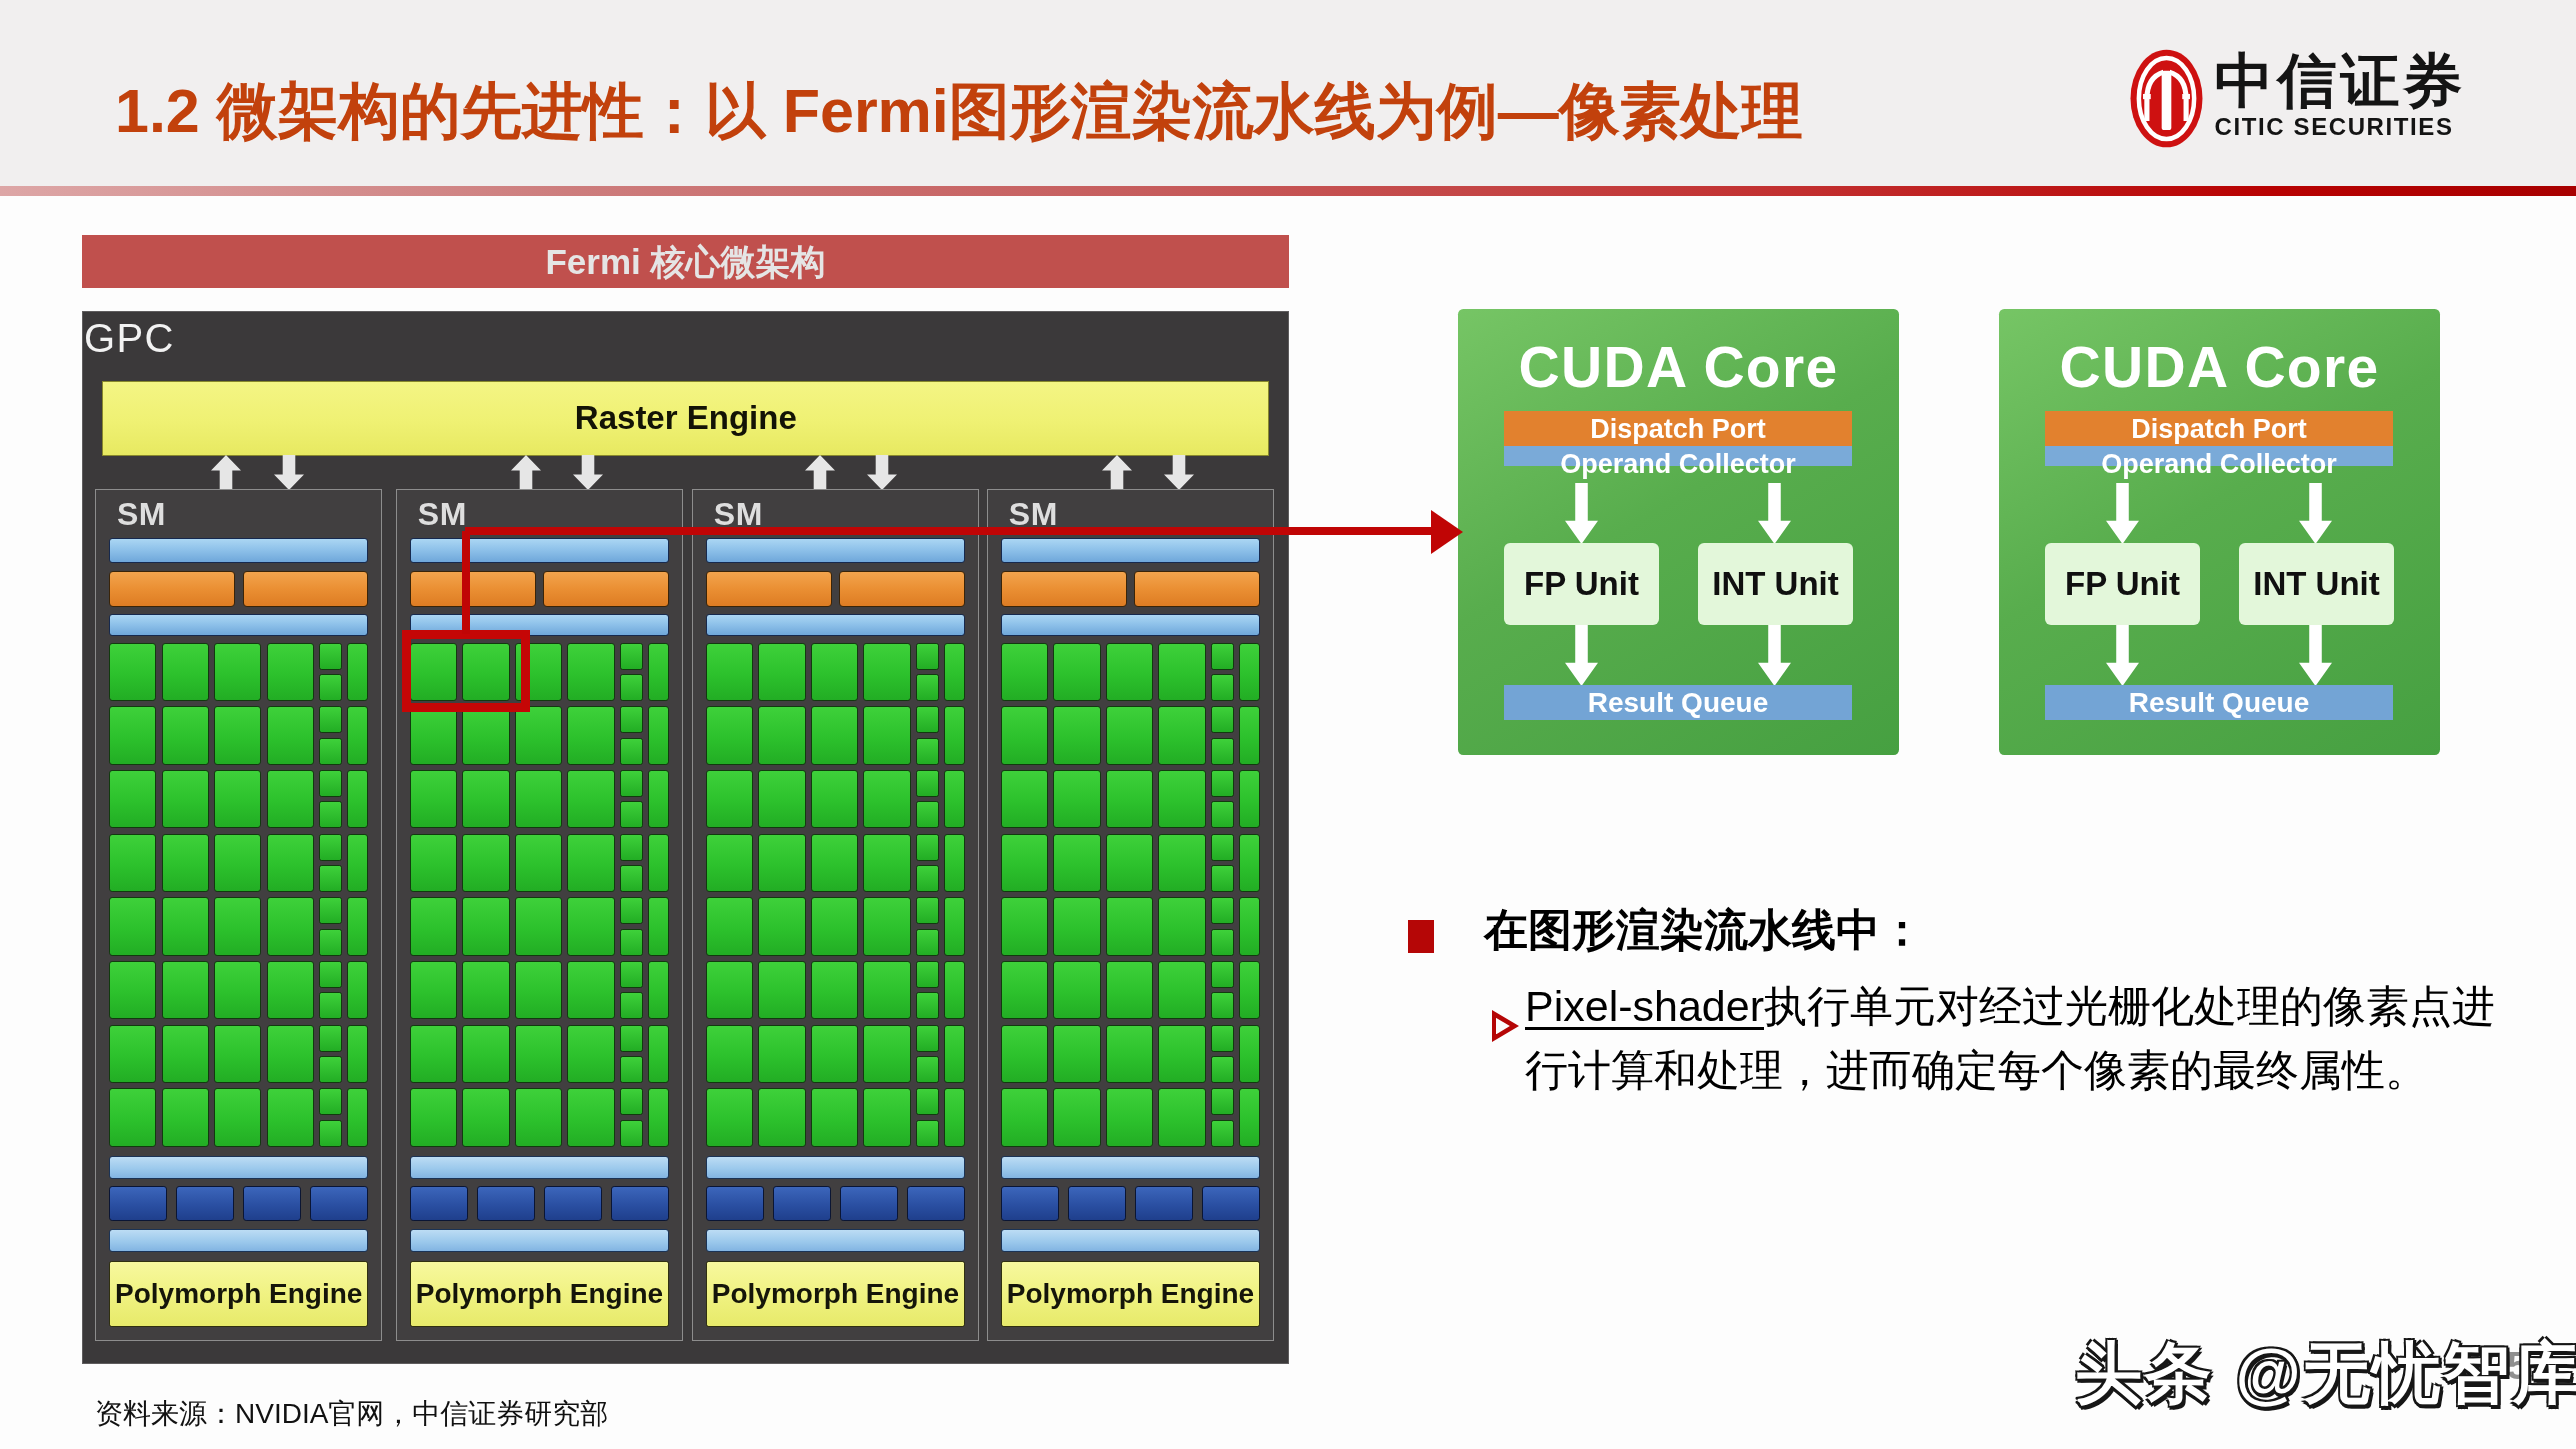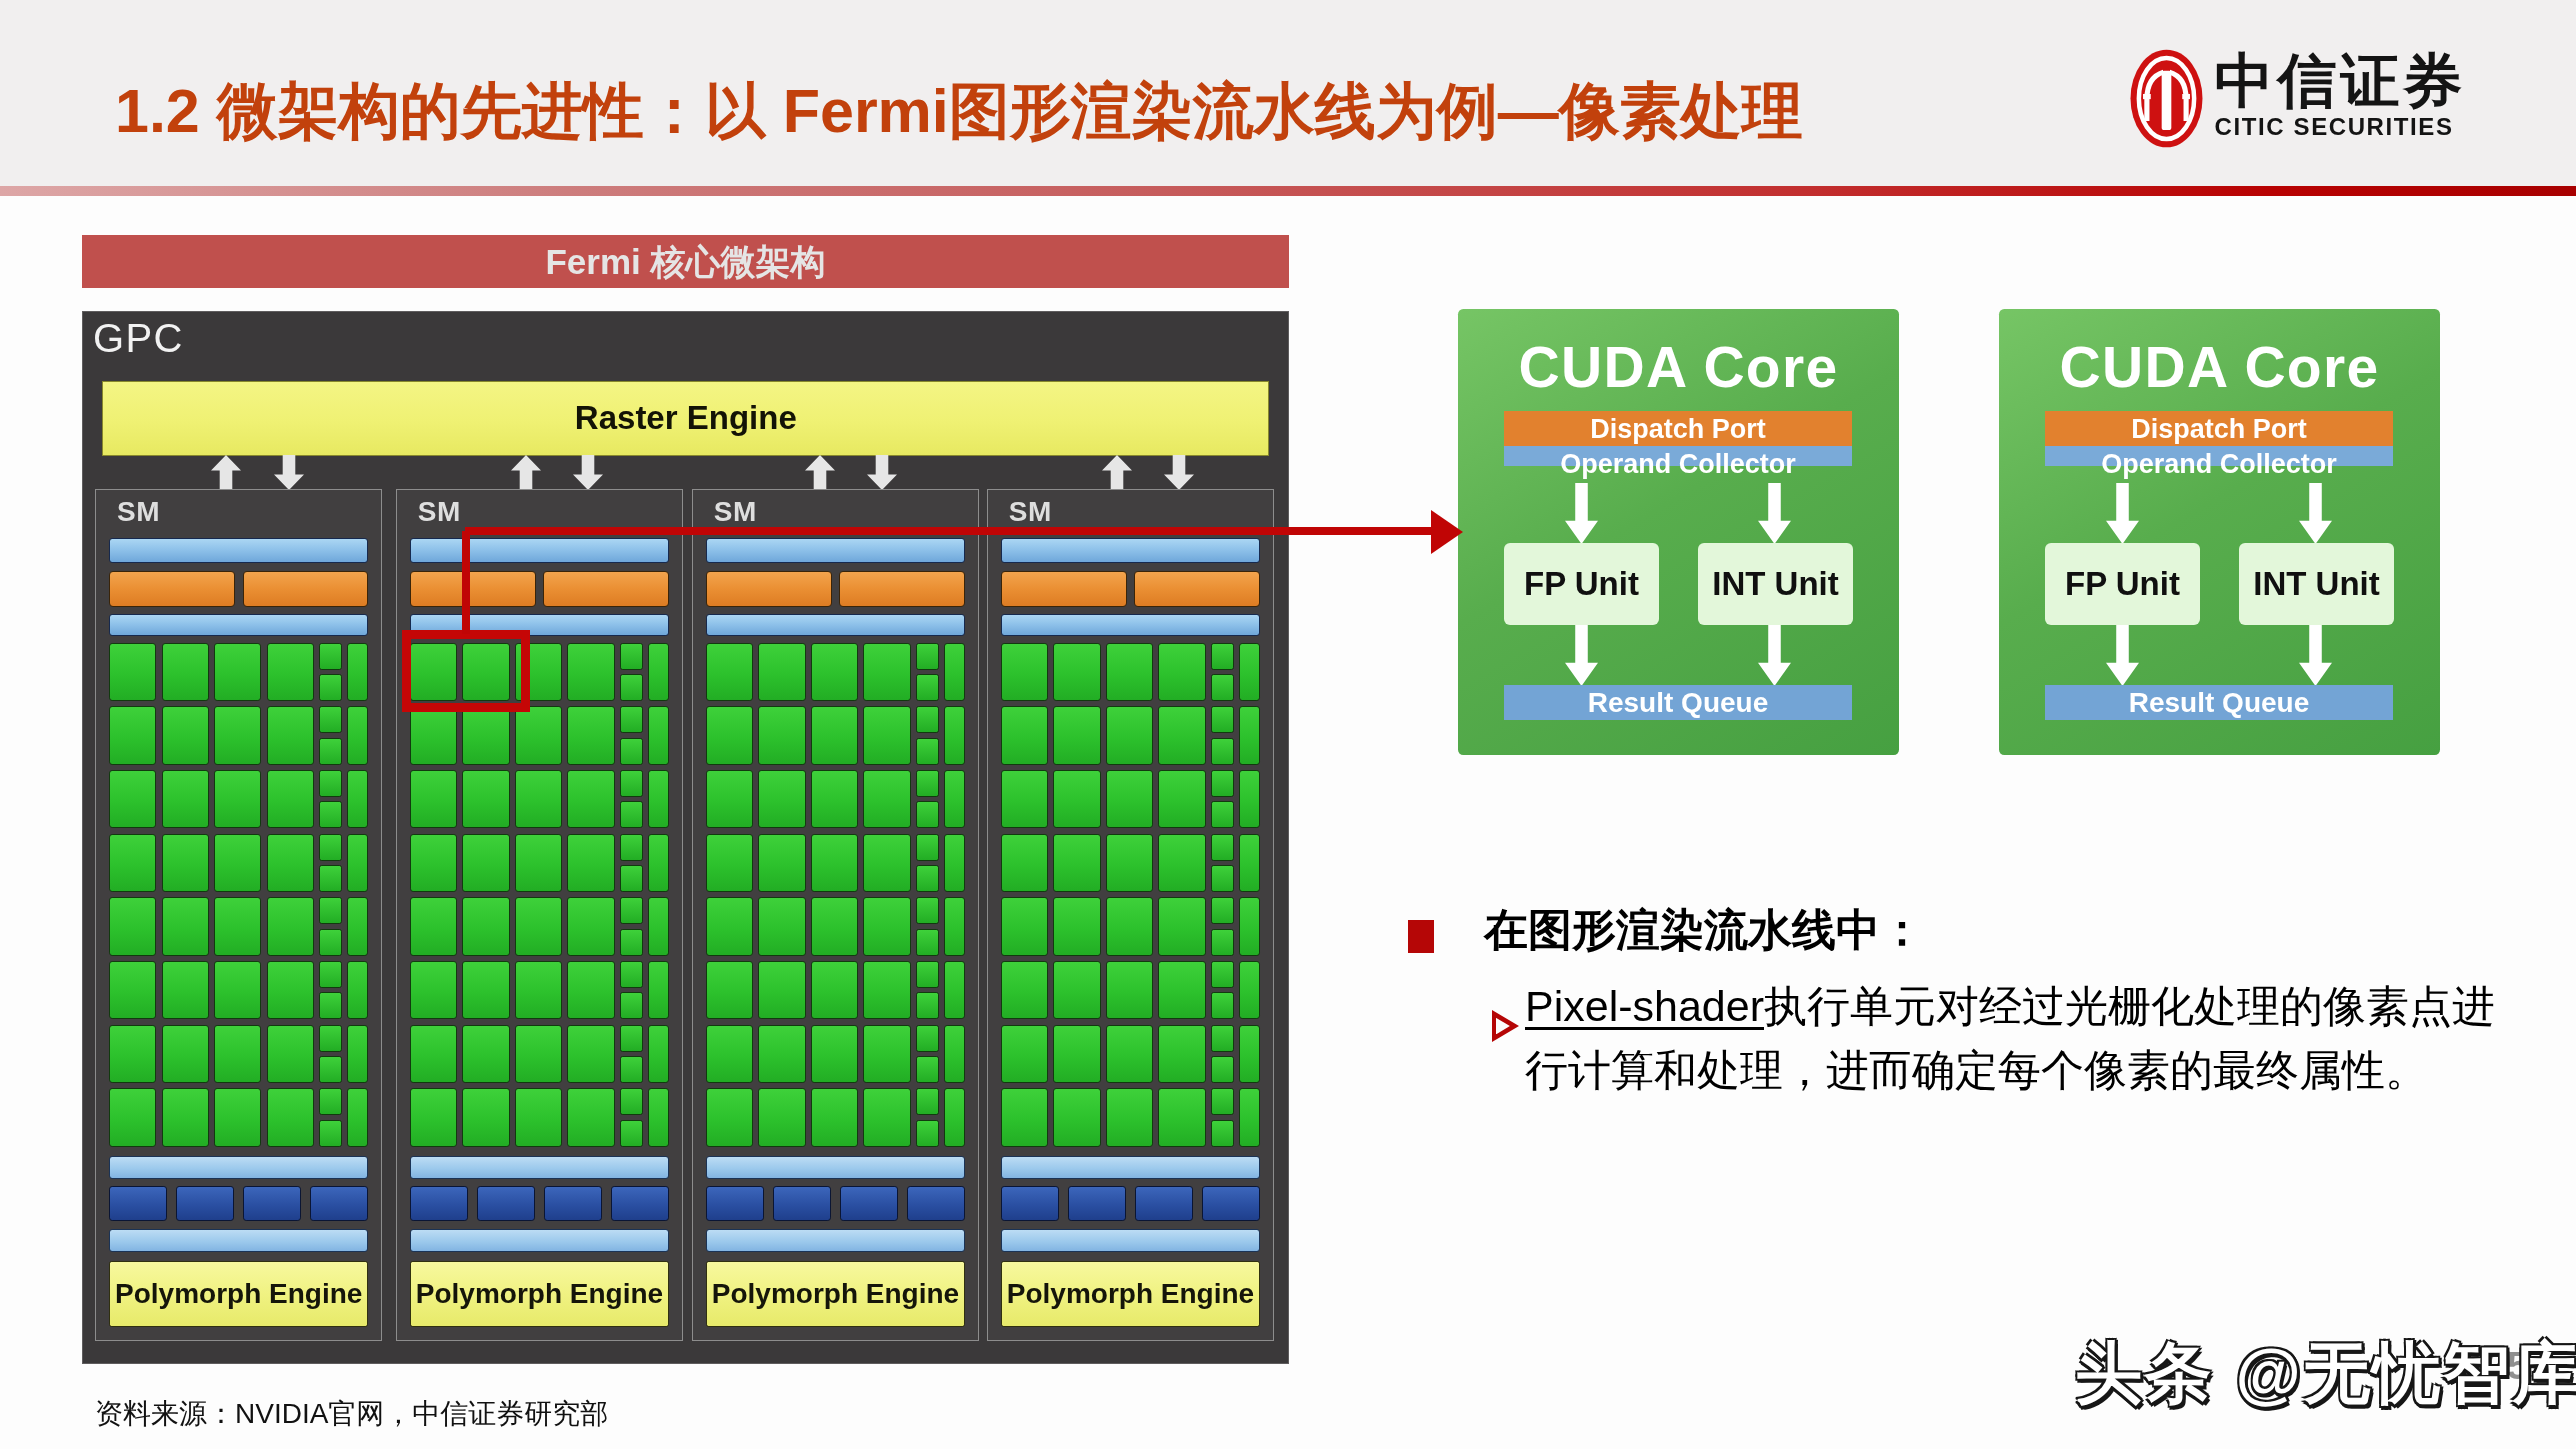--- a/index.html
+++ b/index.html
@@ -17,30 +17,30 @@
   .logo-en { font-size:24px; font-weight:bold; color:#141414; letter-spacing:1.6px; line-height:26px; margin-top:1.3px; white-space:nowrap; }
   .red-rule { position:absolute; left:0; top:186px; width:2576px; height:9.7px;
       background:linear-gradient(to right,#dda6a6 0%,#cd7d7d 22%,#c65c5c 45%,#c22f2f 70%,#b80202 88%,#a80000 100%); }
 
   
   .banner { position:absolute; left:82px; top:235px; width:1207px; height:53px; background:#c0504d;
       color:#e5e5e5; font-size:35px; font-weight:bold; text-align:center; line-height:54px; }
 
   
   .gpc { position:absolute; left:82px; top:311px; width:1207px; height:1053px; background:#3b393a; border:1.9px solid #5f5d5e; }
-  .gpc-label { position:absolute; left:10px; top:3.9px; color:#f2f2f2; font-size:40px; font-weight:500; letter-spacing:1.3px; }
+  .gpc-label { position:absolute; left:1px; top:3.9px; color:#f2f2f2; font-size:40px; font-weight:500; letter-spacing:1.3px; }
   .raster { position:absolute; left:19.3px; top:69px; width:1167px; height:75px;
       background:linear-gradient(180deg,#f4f584 0%,#eff173 55%,#e7e961 100%); border:1.3px solid #88882c;
       color:#131306; font-size:33px; font-weight:bold; text-align:center; line-height:72px; }
   .garrow { position:absolute; top:143px; width:30px; height:35px; background:#e6e6e6; }
   .arrow-up   { clip-path:polygon(50% 0%,100% 44%,71% 44%,71% 100%,29% 100%,29% 44%,0% 44%); }
   .arrow-down { clip-path:polygon(50% 100%,100% 56%,71% 56%,71% 0%,29% 0%,29% 56%,0% 56%); }
 
   .sm { position:absolute; top:177px; width:287px; height:852px; background:#413f40; border:1.9px solid #8d8d8d; padding:0 13px; }
-  .sm-label { margin:6.4px 0 0 7.7px; height:35px; color:#dedede; font-size:28px; font-weight:bold; letter-spacing:0.6px; }
+  .sm-label { margin:6.4px 0 0 7.7px; height:35px; color:#dedede; font-size:32px; font-weight:bold; letter-spacing:0.6px; }
   .hbar { height:24.5px; border:1.9px solid #16294e; border-radius:3.2px;
       background:linear-gradient(180deg,#abd6f3 0%,#8fc2ea 45%,#6fa7da 100%); }
   .bar1 { margin-top:7px; }
   .orange-row { margin-top:7.7px; height:36px; display:flex; gap:7.7px; }
   .obar { flex:1; border:1.9px solid #3a2408; border-radius:3.9px;
       background:linear-gradient(180deg,#f3a44d 0%,#ea8f33 50%,#dd7c23 100%); }
   .bar2 { margin-top:7.7px; height:22px; }
   .green-grid { margin-top:6.4px; height:504px; display:grid;
       grid-template-columns:1fr 1fr 1fr 1fr 0.48fr 0.45fr; grid-auto-rows:1fr; gap:5.2px; }
   .gcell { border:1.9px solid #113a0e; border-radius:3.2px;

